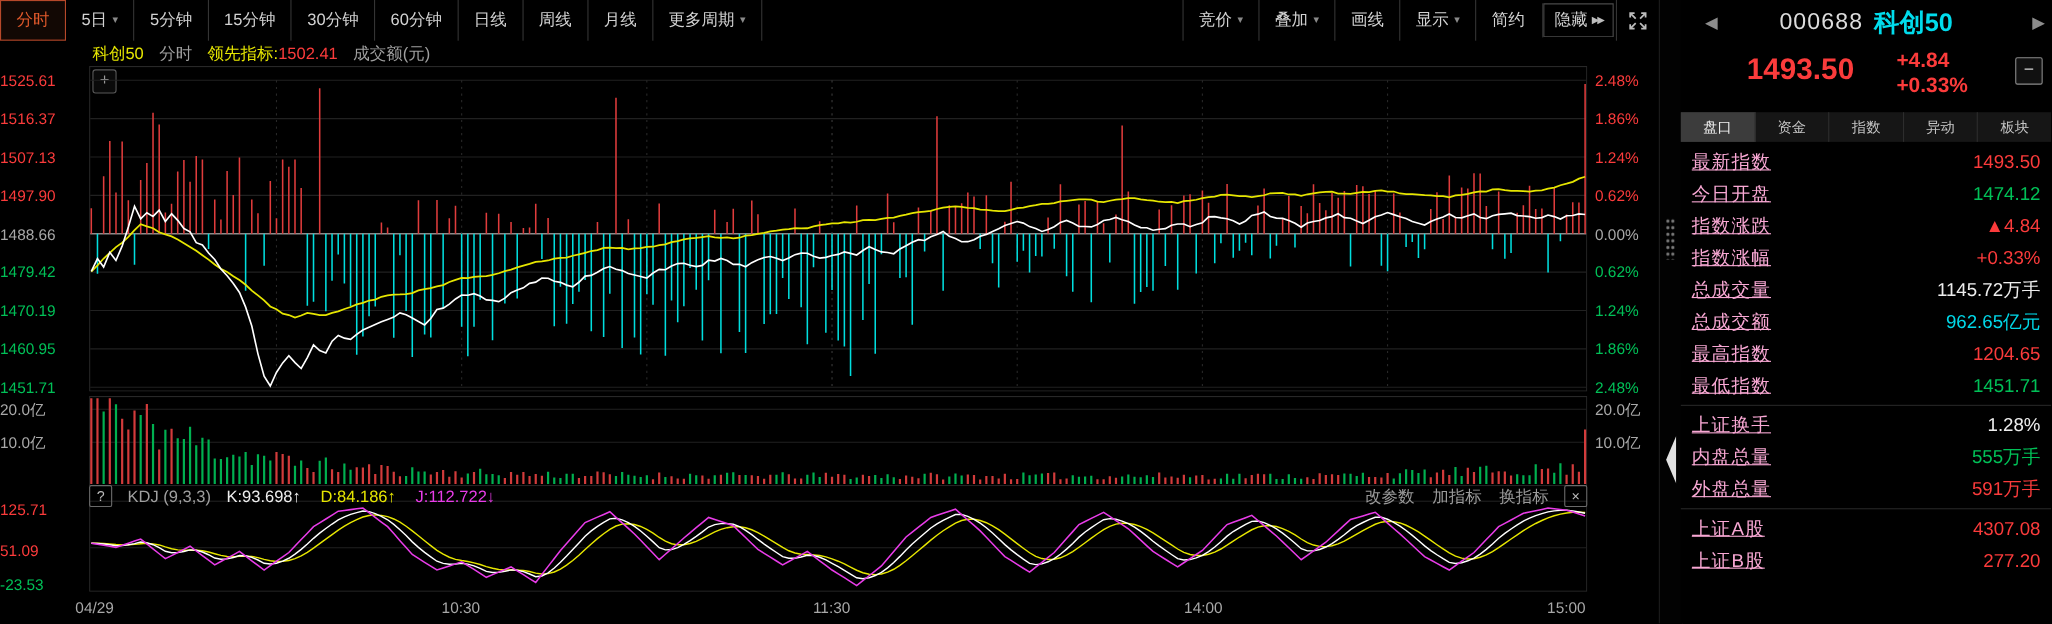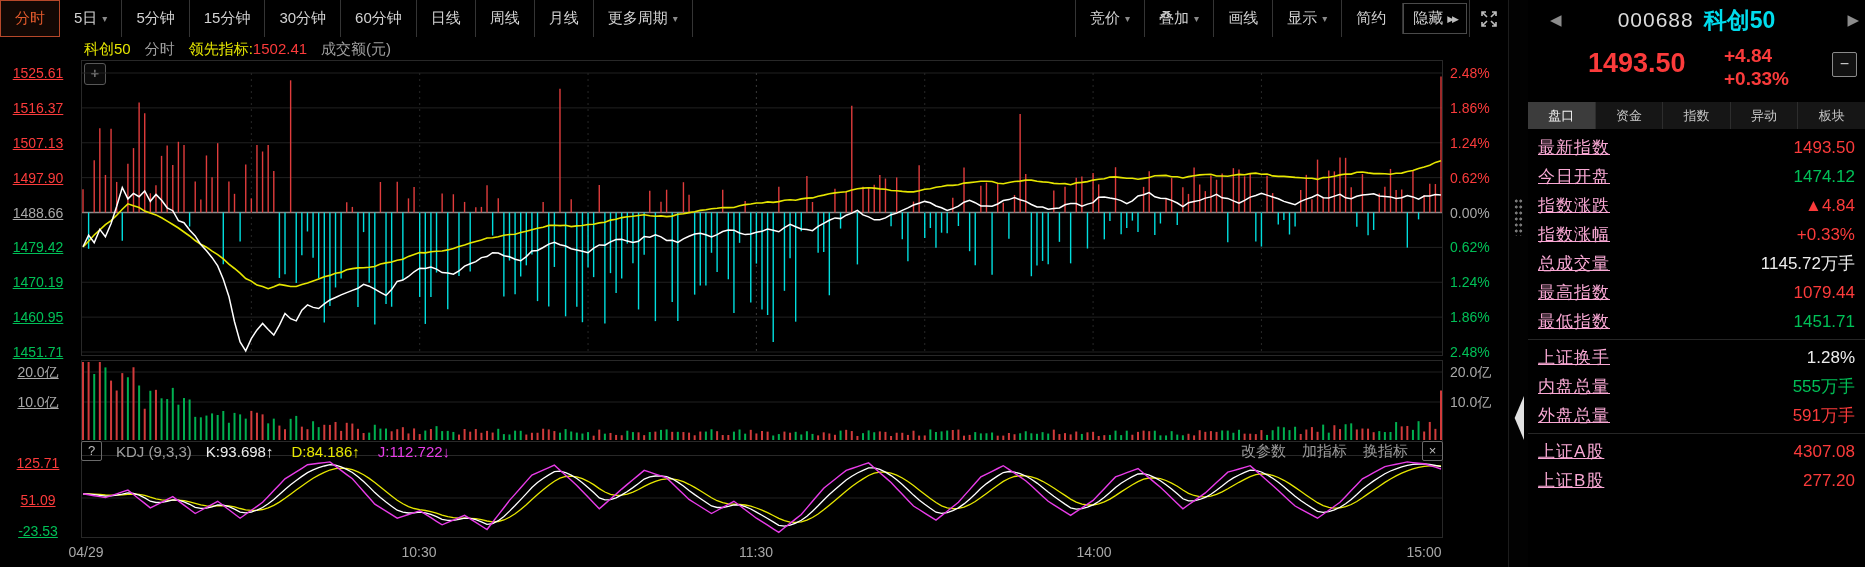--- a/index.html
+++ b/index.html
@@ -21,21 +21,21 @@
   
   #chart-header{position:absolute;left:84px;top:38px;height:22px;display:flex;gap:14px;font-size:15px;align-items:center;}
   .yellow{color:#e6e600;} .gray{color:#9f9f9f;} .red{color:#fb3b3b;}
   #plus-btn{left:84px;top:63px;width:20px;height:20px;border:1px solid #585858;border-radius:3px;color:#9a9a9a;
             font-size:15px;line-height:18px;text-align:center;background:#0a0a0a;}
   
   #main-plot{position:absolute;left:81px;top:60px;width:1362px;height:296px;}
   #vol-plot{position:absolute;left:81px;top:360px;width:1362px;height:82px;}
   #kdj-plot{position:absolute;left:81px;top:455px;width:1362px;height:83px;}
   .axlab{position:absolute;font-size:14px;line-height:18px;}
-  .axlab.rt{width:76px;text-align:center;text-decoration:underline;}
+  .axlab.rt{width:76px;text-align:left;}
   
   #kdj-bar{position:absolute;left:81px;top:441px;width:1362px;height:20px;display:flex;align-items:center;
            gap:14px;font-size:15px;}
   .qbox{display:inline-block;width:19px;height:18px;border:1px solid #6a6a6a;border-radius:2px;color:#bdbdbd;
         text-align:center;line-height:17px;font-size:13px;}
   #kdj-values{display:flex;gap:18px;}
   #kdj-controls{display:flex;gap:16px;margin-left:auto;color:#9a9a9a;}
   #kdj-controls span{cursor:pointer;}
   
   #divider{position:absolute;left:1508px;top:0;width:20px;height:567px;background:#020202;border-left:1px solid #1c1c1c;border-right:1px solid #1c1c1c;}
@@ -732,22 +732,26 @@
         </div>
         <div class="prow">
           <span class="plab">指数涨幅</span>
           <span style="color: rgb(251, 59, 59);">+0.33%</span>
         </div>
         <div class="prow">
           <span class="plab">总成交量</span>
           <span style="color: rgb(237, 237, 237);">1145.72万手</span>
         </div>
         <div class="prow">
+          <span class="plab">总成交额</span>
+          <span style="color: rgb(0, 216, 232);">962.65亿元</span>
+        </div>
+        <div class="prow">
           <span class="plab">最高指数</span>
-          <span style="color: rgb(251, 59, 59);">1079.44</span>
+          <span style="color: rgb(251, 59, 59);">1204.65</span>
         </div>
         <div class="prow">
           <span class="plab">最低指数</span>
           <span style="color: rgb(0, 192, 87);">1451.71</span>
         </div>
         <div class="psep"></div>
         <div class="prow">
           <span class="plab">上证换手</span>
           <span style="color: rgb(237, 237, 237);">1.28%</span>
         </div>

